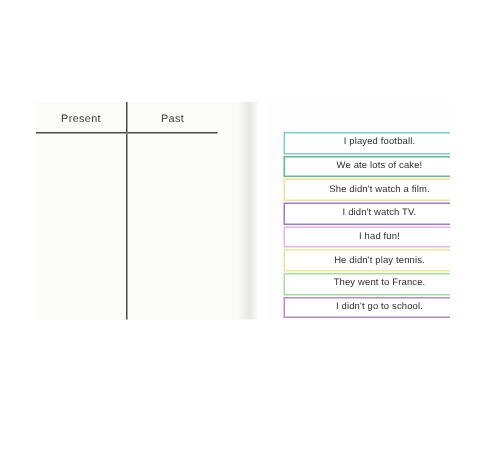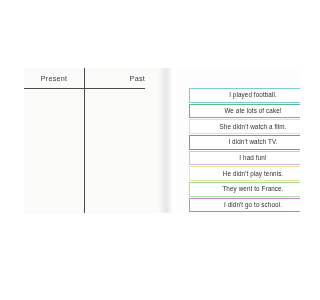--- a/index.html
+++ b/index.html
@@ -60,21 +60,20 @@
     border: none;
   }
 
   .col-present { width: 60px; }
   .col-past    { width: 60px; }
 
   
   #sort-table th.col-past,
   #sort-table td.cell-past {
     border-left: 1.2px solid #4a4a4a;
-    text-align: right;
   }
 
   
   #page-gutter {
     position: absolute;
     left: 134px;
     top: 68px;
     width: 24px;
     height: 145px;
     background: linear-gradient(to right,

